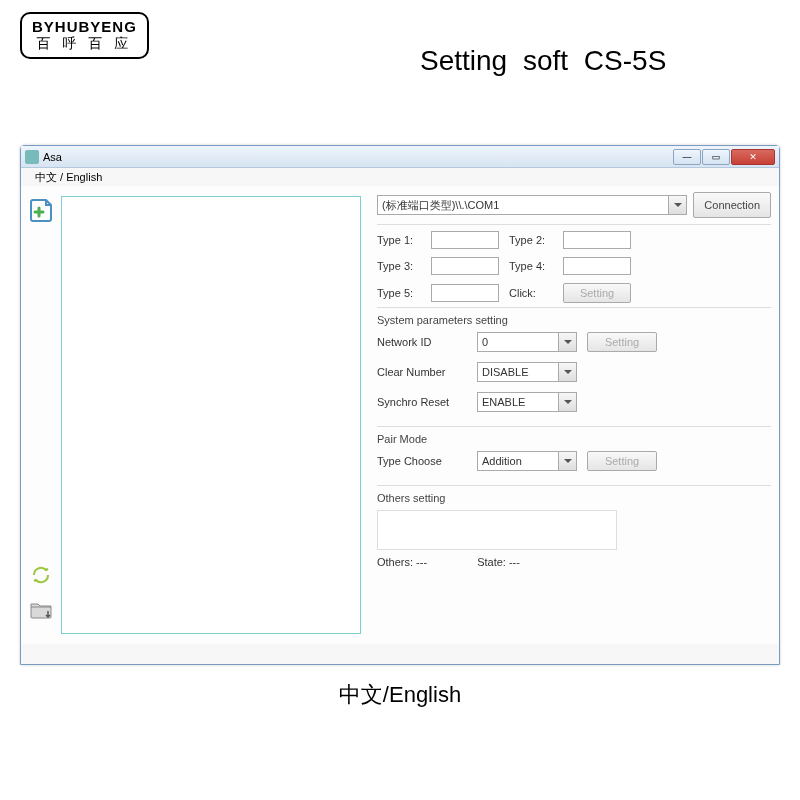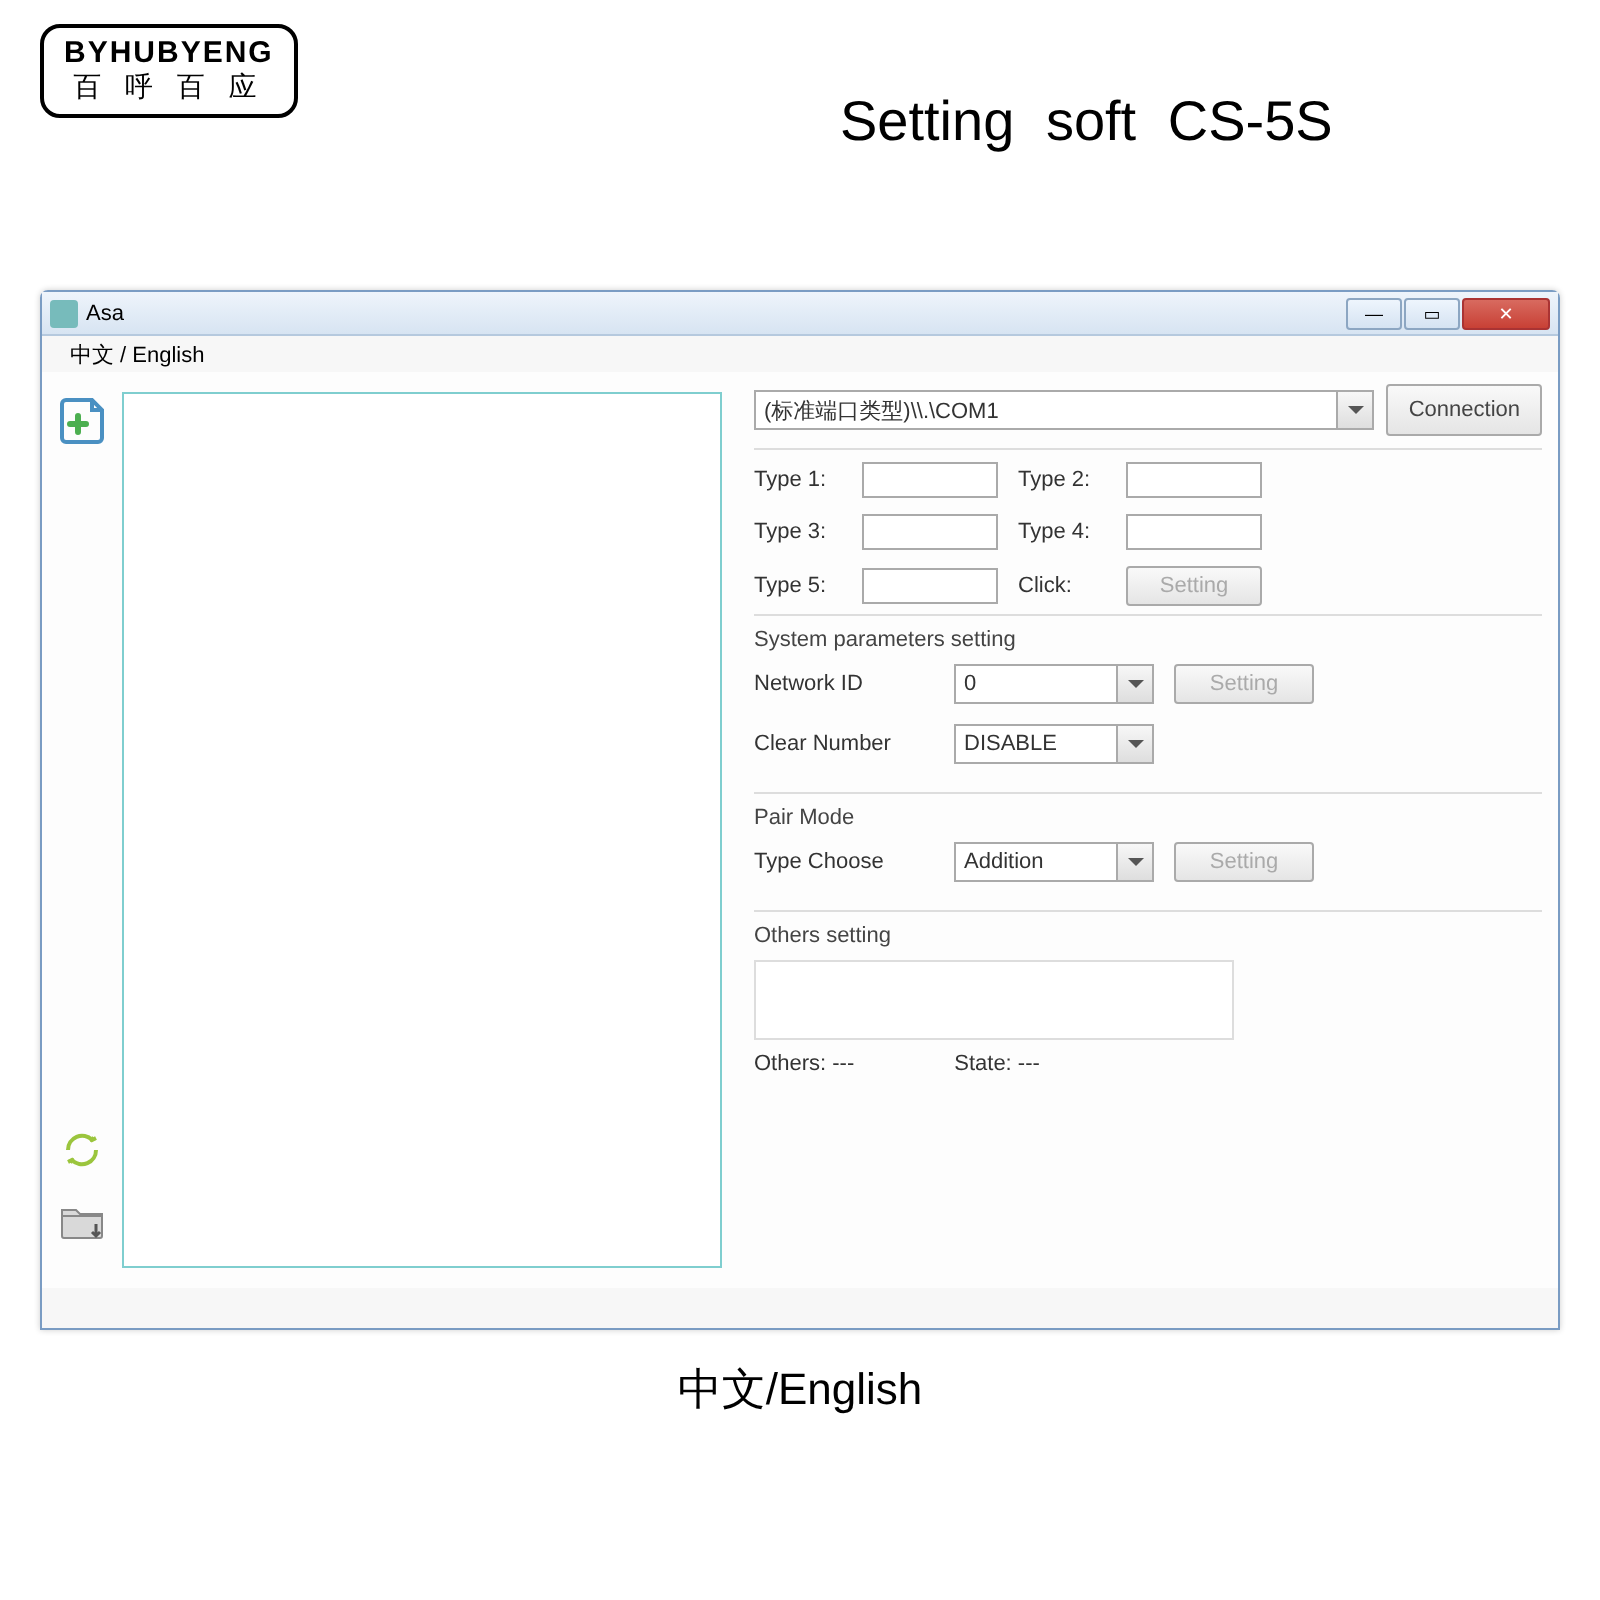--- a/index.html
+++ b/index.html
@@ -165,20 +165,27 @@
           </div>
           <div class="btn disabled">Setting</div>
         </div>
         <div class="param-row">
           <span class="label">Clear Number</span>
           <div class="combo">
             <span>DISABLE</span>
             <div class="combo-arrow"></div>
           </div>
         </div>
+        <div class="param-row">
+          <span class="label">Synchro Reset</span>
+          <div class="combo">
+            <span>ENABLE</span>
+            <div class="combo-arrow"></div>
+          </div>
+        </div>
       </div>
 
       <div class="group">
         <div class="group-title">Pair Mode</div>
         <div class="param-row">
           <span class="label">Type Choose</span>
           <div class="combo">
             <span>Addition</span>
             <div class="combo-arrow"></div>
           </div>

